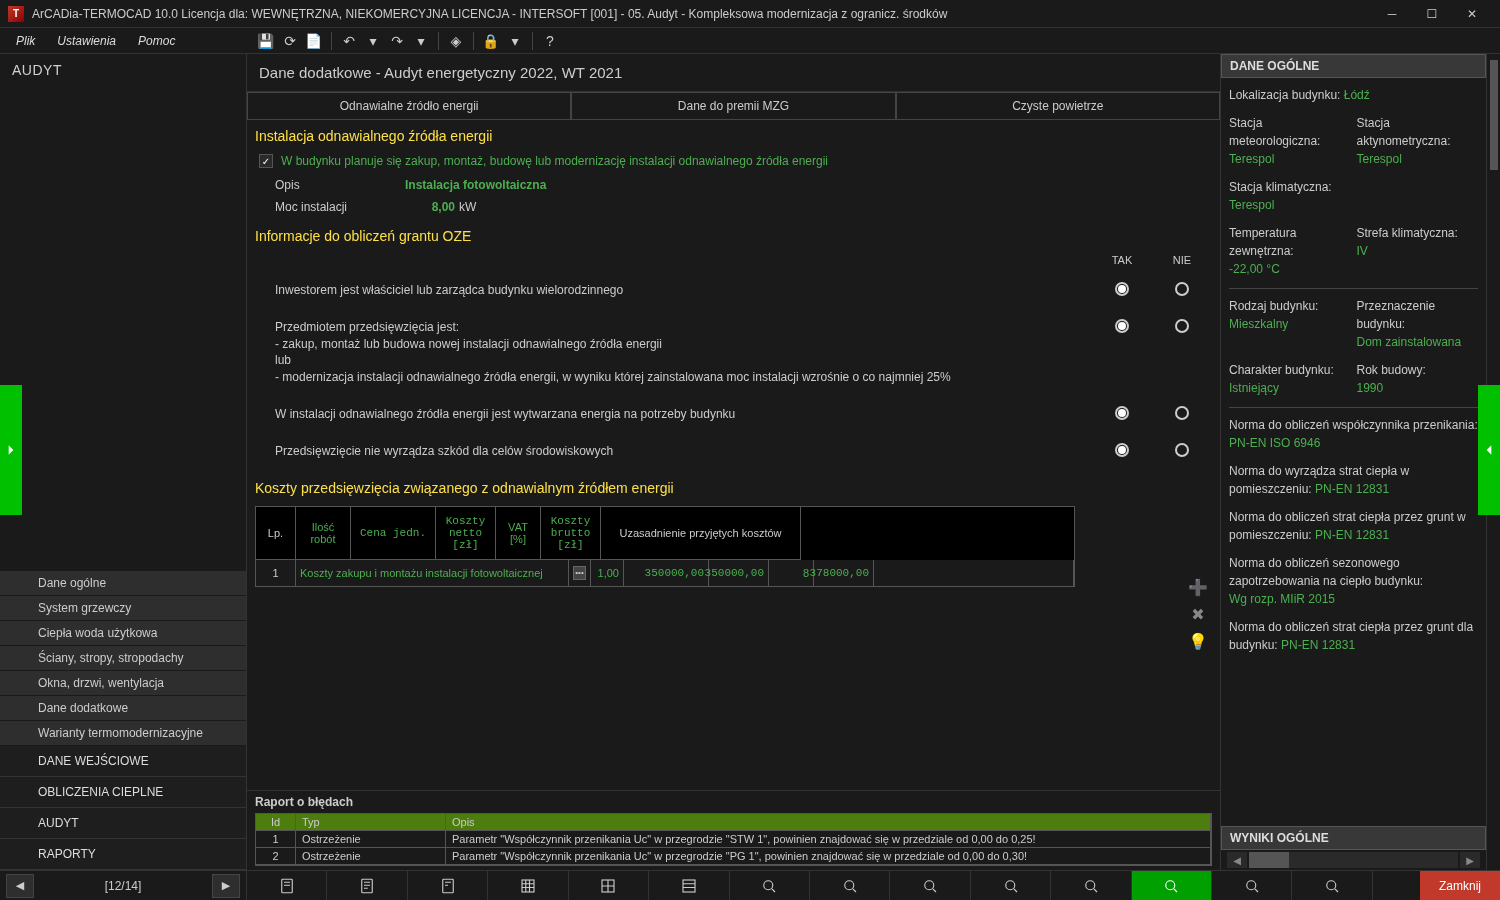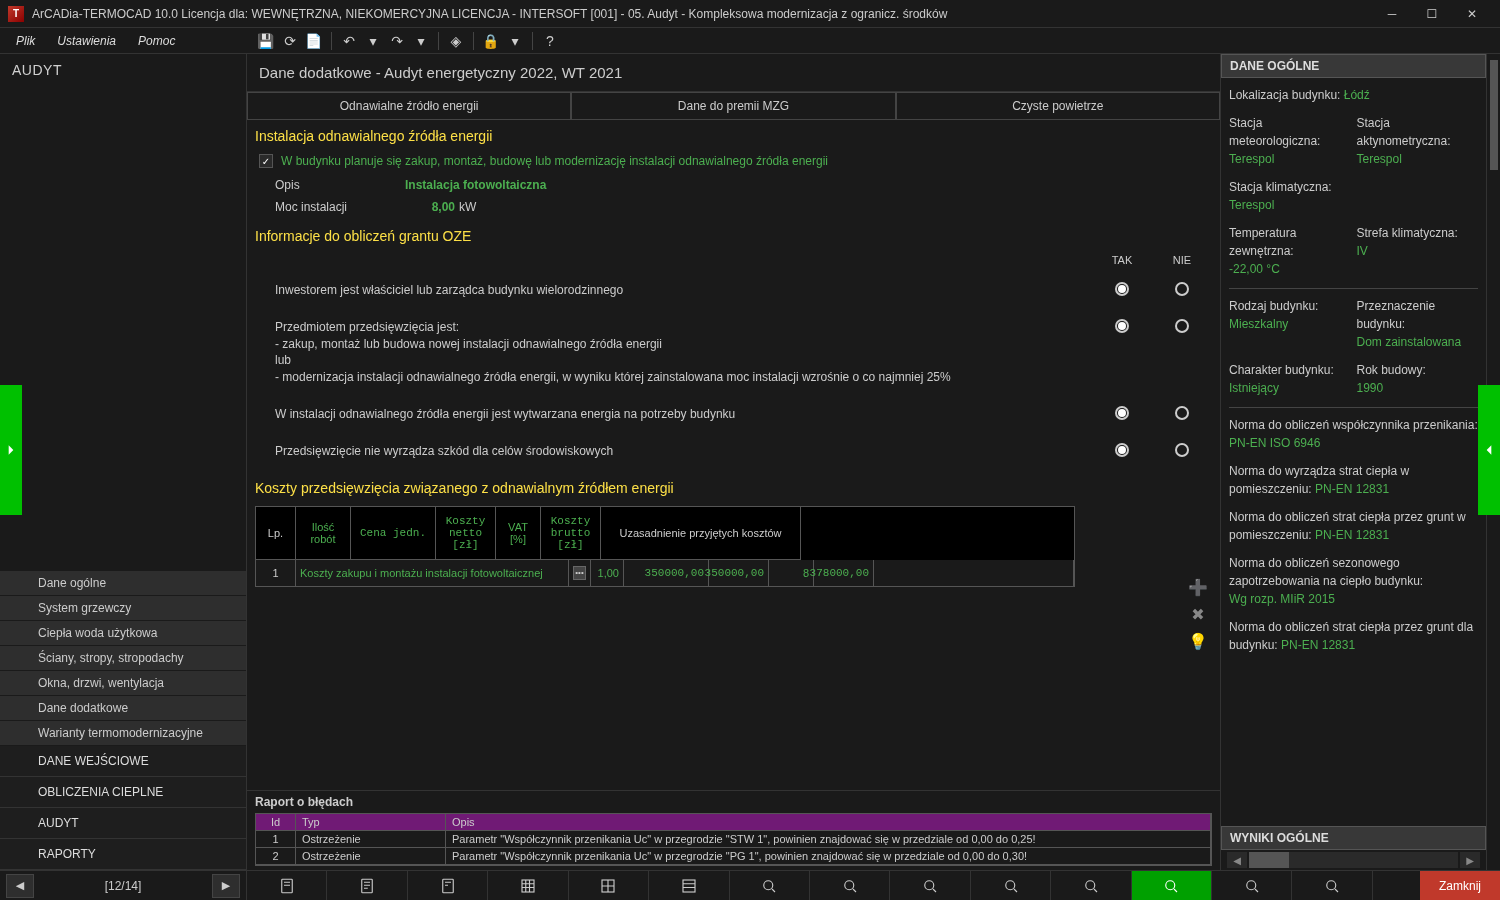--- a/index.html
+++ b/index.html
@@ -53,21 +53,21 @@
 .ct-dots { width: 22px; justify-content: center; }
 .ct-dots-btn { background: #444; border: 1px solid #666; width: 16px; height: 14px; color: #ccc; font-size: 8px; display: flex; align-items: center; justify-content: center; cursor: pointer; }
 .ct-n { width: 55px; justify-content: flex-end; color: #4caf50 !important; }
 .ct-n2 { width: 85px; justify-content: flex-end; color: #4caf50 !important; font-family: Liberation Mono, monospace; }
 .ct-uzas { width: 200px; }
 .side-icons { position: absolute; right: 12px; top: 458px; display: flex; flex-direction: column; gap: 8px; align-items: center; }
 .side-ic { font-size: 16px; color: #888; cursor: pointer; }
 .report-sec { border-top: 1px solid #333; }
 .report-title { padding: 4px 8px; color: #ccc; font-weight: bold; font-size: 12px; }
 .report-table { border: 1px solid #555; margin: 0 8px 4px 8px; }
-.rt-head { display: flex; background: #701a75; }
+.rt-head { display: flex; background: #4d7c0f; }
 .rt-head > div, .rt-row > div { border-right: 1px solid #555; border-bottom: 1px solid #555; padding: 2px 6px; font-size: 11px; color: #ccc; }
 .rt-row { display: flex; }
 .rt-id { width: 40px; text-align: center; }
 .rt-type { width: 150px; }
 .rt-desc { flex: 1; }
 .panel-right { width: 266px; background: #1a1a1a; border-left: 1px solid #333; display: flex; flex-direction: column; overflow: hidden; }
 .panel-header { background: #383838; color: #ddd; padding: 4px 8px; font-size: 12px; font-weight: bold; border: 1px solid #555; }
 .panel-body { flex: 1; overflow: auto; padding: 8px; font-size: 12px; color: #ccc; line-height: 1.5; }
 .info-row { display: flex; gap: 6px; margin-bottom: 10px; }
 .info-col { flex: 1; }

